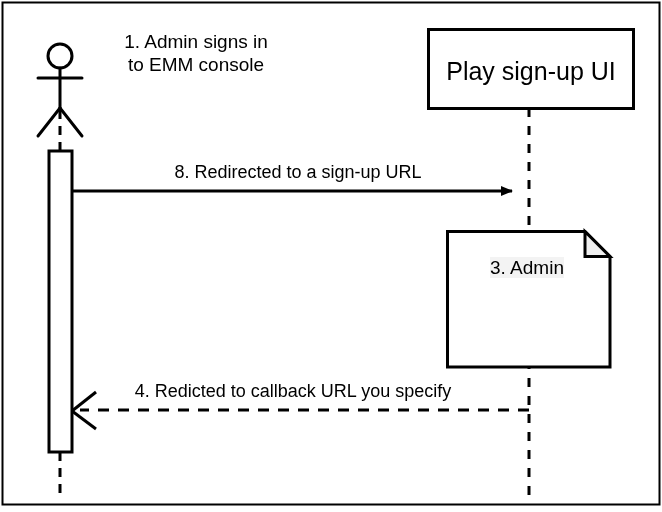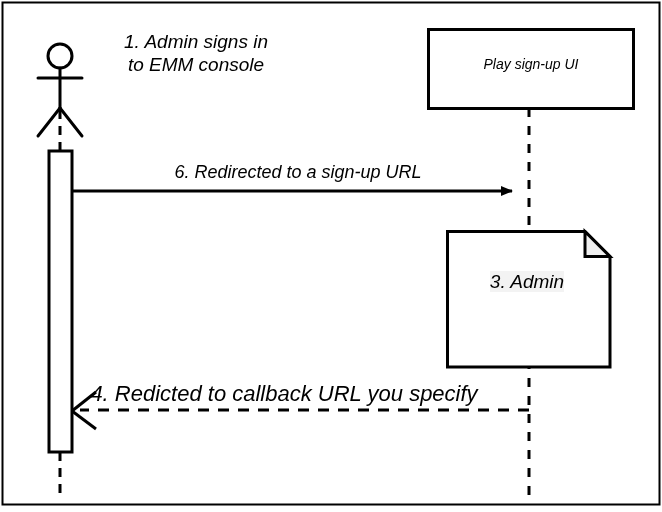--- a/index.html
+++ b/index.html
@@ -25,53 +25,51 @@
     width: 662px;
     height: 512px;
     display: block;
   }
   .diagram-text {
     position: absolute;
     color: #000000;
     white-space: pre;
     line-height: 1.22;
     text-align: center;
-    font-style: italic;
   }
   .txt-actor-note {
     left: 96px;
     top: 30px;
     width: 200px;
     font-size: 19px;
   }
   .txt-lifeline-label {
     left: 430px;
     top: 56px;
     width: 202px;
-    font-size: 14px;
+    font-size: 25px;
   }
   .txt-msg2 {
     left: 110px;
     top: 162px;
     width: 376px;
     font-size: 18px;
   }
   .txt-msg4 {
-    left: 82px;
+    left: 91px;
     top: 381px;
     width: 404px;
-    font-size: 22px;
+    font-size: 18px;
   }
   .txt-note3 {
     left: 450px;
     top: 255px;
     width: 154px;
     font-size: 19px;
     line-height: 1.33;
-    margin-top: 14px;
   }
   .txt-note3 span {
     background: #f3f3f3;
   }
 </style>
 </head>
 <body>
 
 <div id="diagram-canvas">
 
@@ -114,19 +112,19 @@
       <line x1="72" y1="411" x2="96" y2="429"></line>
     </g>
 
   </svg>
 
   <div class="diagram-text txt-actor-note">1. Admin signs in
 to EMM console</div>
 
   <div class="diagram-text txt-lifeline-label">Play sign-up UI</div>
 
-  <div class="diagram-text txt-msg2">6. Redirected to a sign-up URL</div>
+  <div class="diagram-text txt-msg2">8. Redirected to a sign-up URL</div>
 
   <div class="diagram-text txt-msg4">4. Redicted to callback URL you specify</div>
 
   <div class="diagram-text txt-note3"><span>3. Admin</span><br><br></div>
 
 </div>
 
 </body></html>

